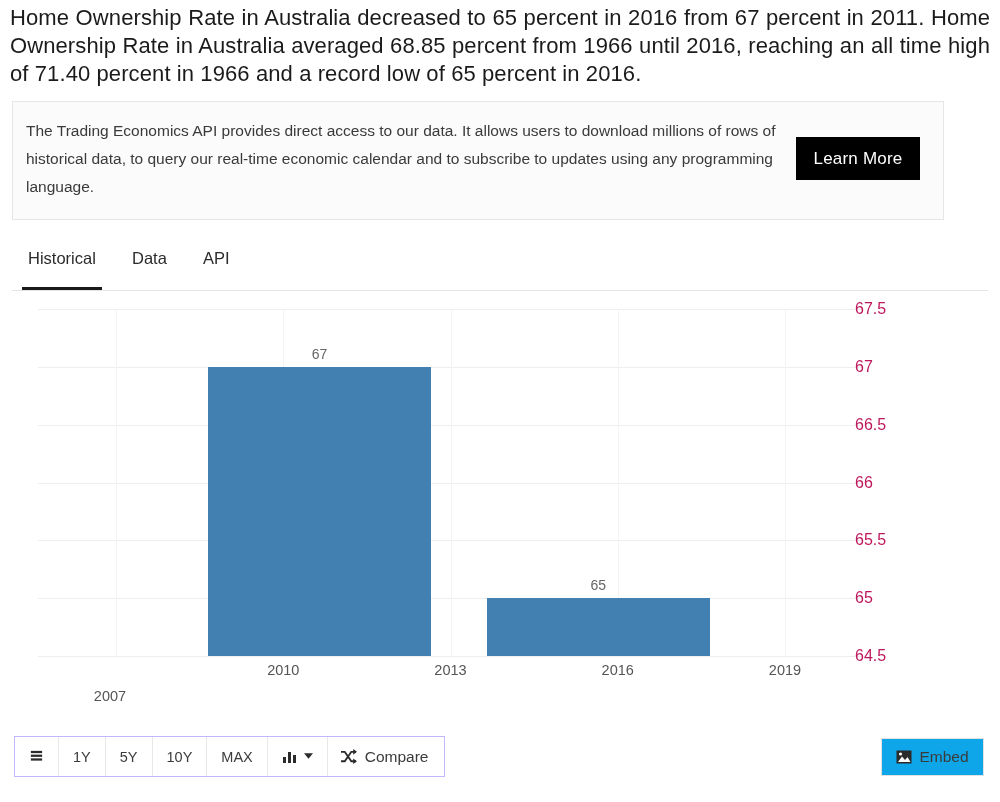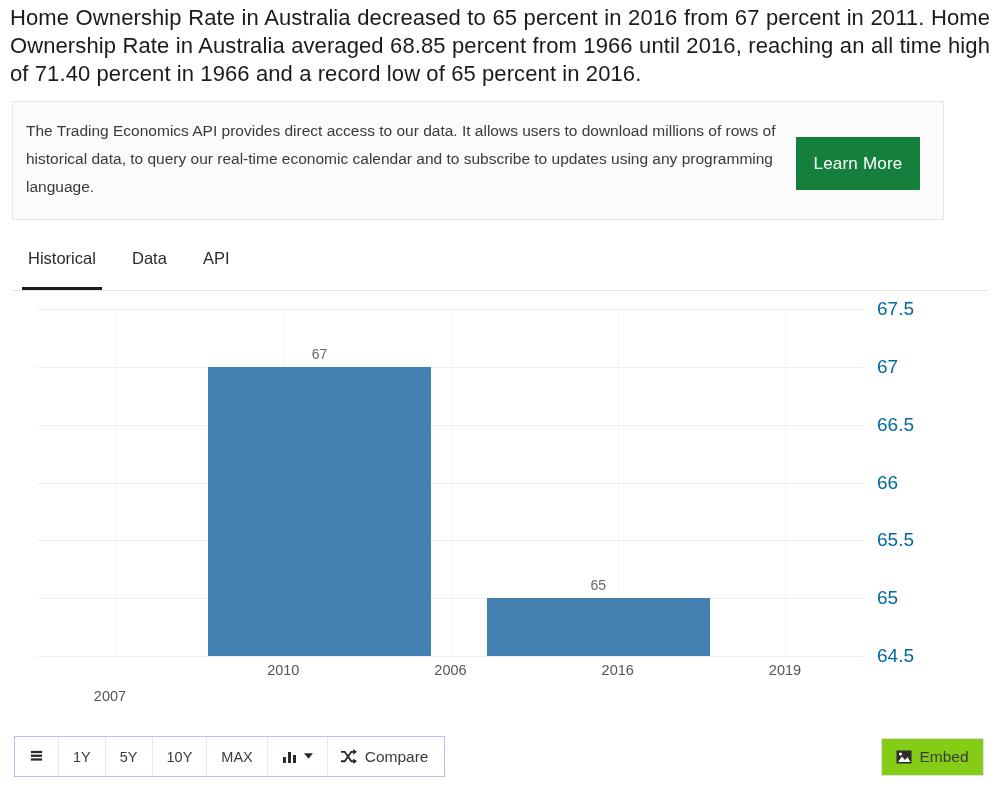--- a/index.html
+++ b/index.html
@@ -47,22 +47,22 @@
     width: 760px;
     font-size: 15.5px;
     line-height: 28px;
     color: #3a3a3a;
   }
   #learn-more {
     position: absolute;
     left: 783px;
     top: 35px;
     width: 124px;
-    height: 53px;
-    background: #15803d;
+    height: 43px;
+    background: #000000;
     color: #ffffff;
     font-size: 17px;
     border: none;
     cursor: pointer;
     font-family: "Liberation Sans", sans-serif;
     letter-spacing: 0.2px;
   }
 
   
   #tabs {
@@ -115,23 +115,23 @@
   }
   .vgrid {
     position: absolute;
     top: 0;
     width: 1px;
     height: 347px;
     background: #f4f4f4;
   }
   .ylabel {
     position: absolute;
-    left: 877px;
-    font-size: 19px;
-    color: #0369a1;
+    left: 855px;
+    font-size: 16px;
+    color: #be185d;
     transform: translateY(-50%);
     white-space: nowrap;
   }
   .xlabel {
     position: absolute;
     top: 367px;
     font-size: 14.5px;
     color: #555;
     transform: translateX(-50%);
     white-space: nowrap;
@@ -187,21 +187,21 @@
   .tbtn:last-child { border-right: none; }
   #btn-compare { gap: 8px; padding: 0 16px 0 12px; font-size: 15.5px; }
 
   #embed-btn {
     position: absolute;
     left: 881px;
     top: 738px;
     width: 103px;
     height: 38px;
     border: 1px solid #e2e2e2;
-    background: #84cc16;
+    background: #0ea5e9;
     display: flex;
     align-items: center;
     justify-content: center;
     gap: 7px;
     font-size: 15.5px;
     color: #3b3b3b;
     cursor: pointer;
     box-sizing: border-box;
     font-family: "Liberation Sans", sans-serif;
   }
@@ -242,21 +242,21 @@
     </div>
 <div class="ylabel" style="top: 14px;">67.5</div>
     <div class="ylabel" style="top: 71.8333px;">67</div>
     <div class="ylabel" style="top: 129.667px;">66.5</div>
     <div class="ylabel" style="top: 187.5px;">66</div>
     <div class="ylabel" style="top: 245.333px; text-align: right;">65.5</div>
     <div class="ylabel" style="top: 303.167px;">65</div>
     <div class="ylabel" style="top: 361px;">64.5</div>
     <div class="xlabel" style="left: 110px; margin-top: 26px;">2007</div>
     <div class="xlabel" style="left: 283.27px;">2010</div>
-    <div class="xlabel" style="left: 450.5px;">2006</div>
+    <div class="xlabel" style="left: 450.5px;">2013</div>
     <div class="xlabel" style="left: 617.73px;">2016</div>
     <div class="xlabel" style="left: 784.959px;">2019</div>
     <div class="barlabel" style="left: 319.503px; top: 50.8333px;">67</div>
     <div class="barlabel" style="left: 598.22px; top: 282.167px;">65</div>
   </div>
 
 <div id="toolbar">
   <div class="tbtn" id="btn-list">
     <span class="ico">
       <svg width="15" height="15" viewBox="0 0 16 16">

